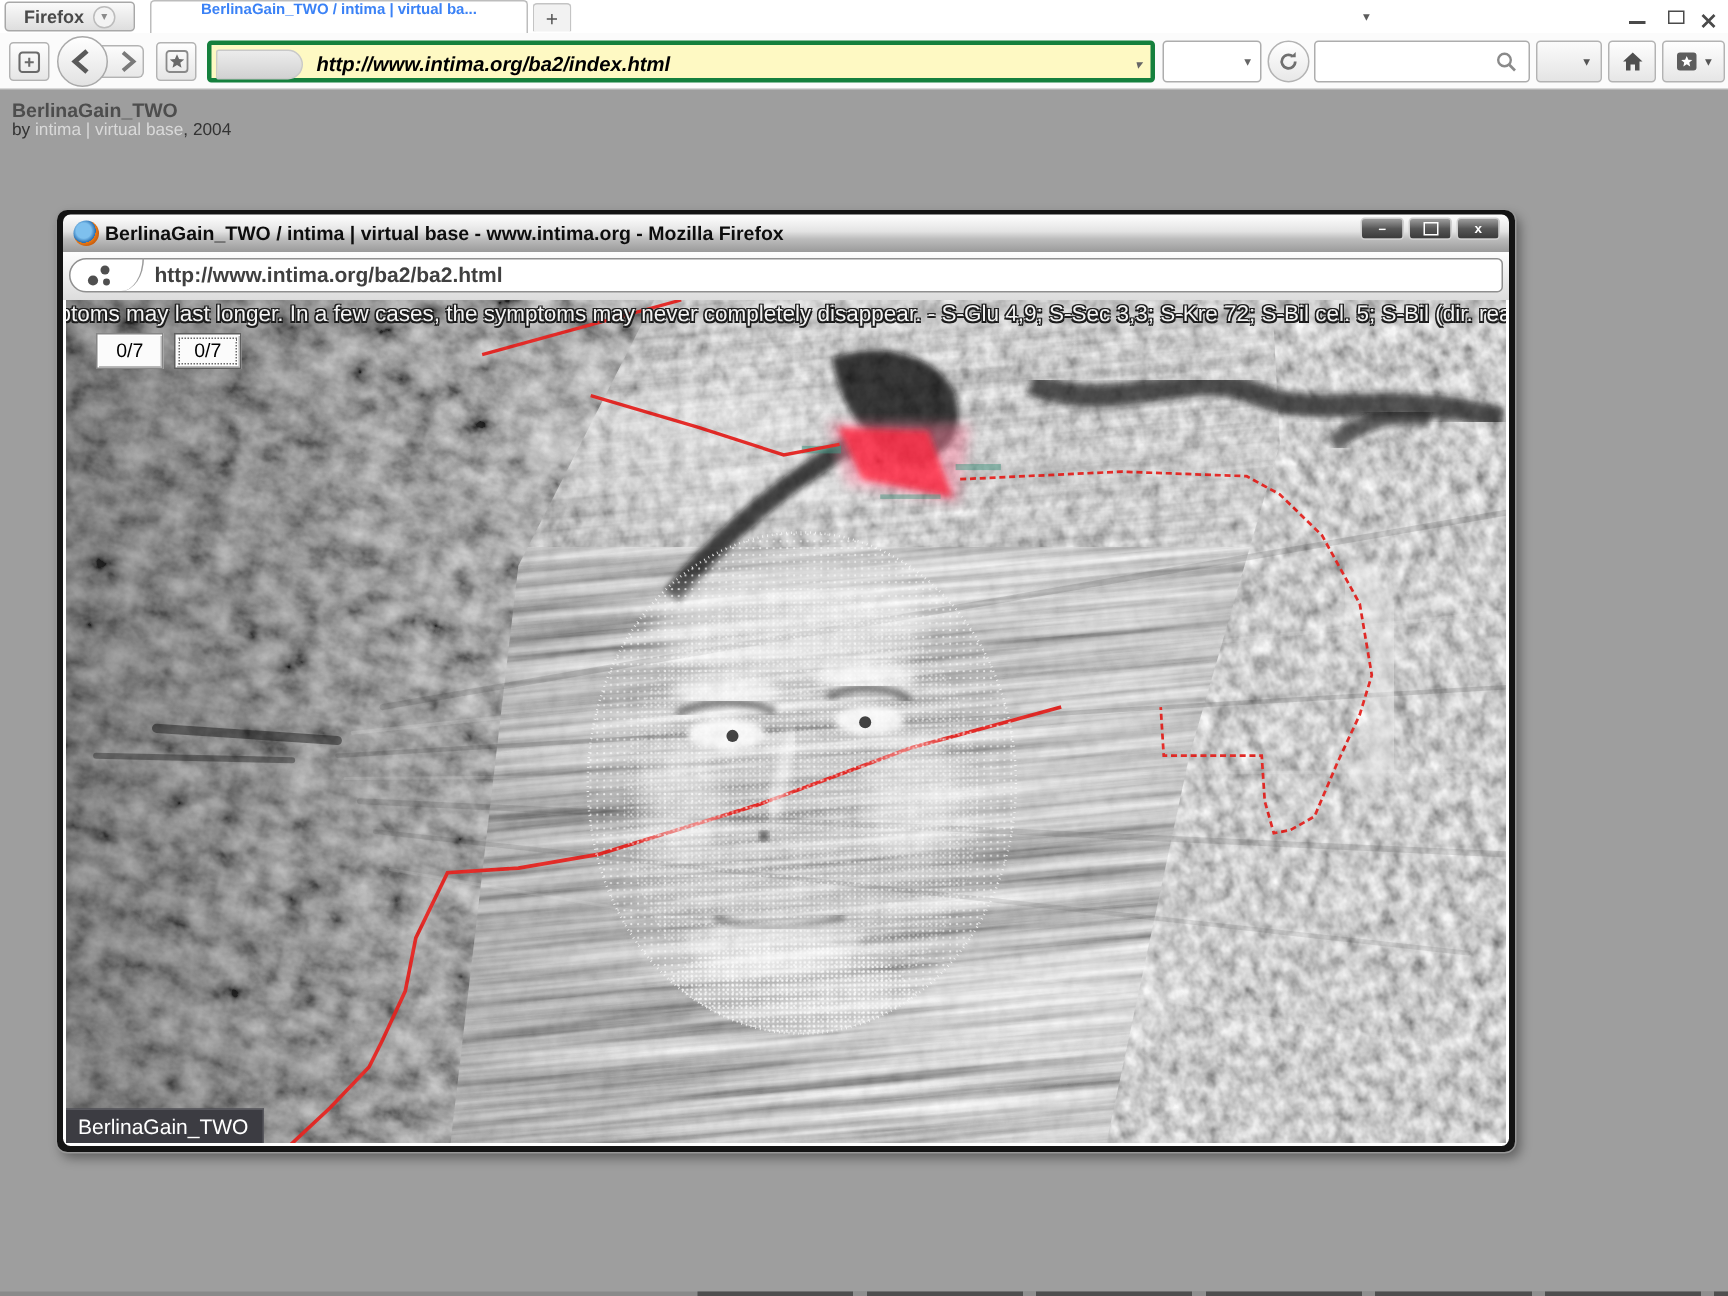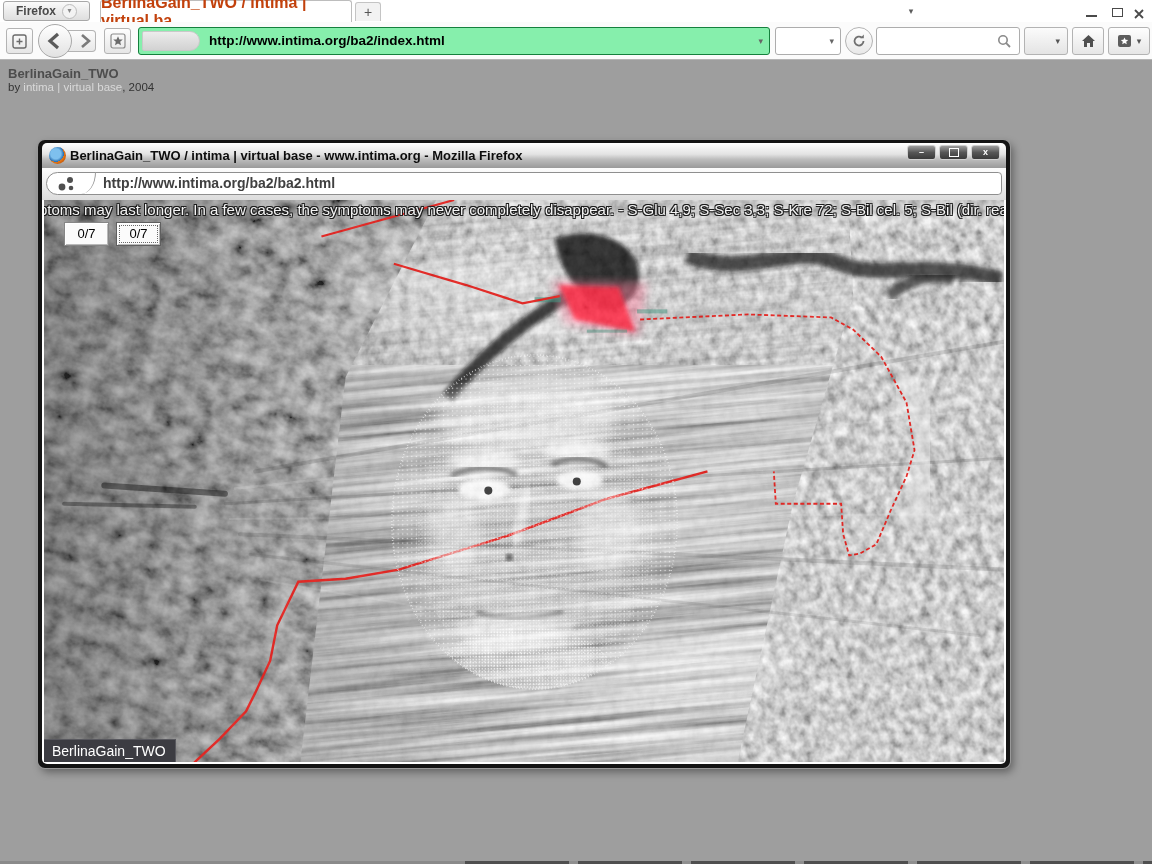--- a/index.html
+++ b/index.html
@@ -6,41 +6,41 @@
   #screen{position:relative;width:1152px;height:864px;background:#9e9e9e;overflow:hidden;
           font-family:"Liberation Sans",sans-serif;}
   
   .tabstrip{position:absolute;left:0;top:0;width:1152px;height:22px;background:#ffffff;}
   .ffbtn{position:absolute;left:3px;top:1px;width:87px;height:20px;border:1px solid #a8a8a8;border-radius:3px;
          background:linear-gradient(#fafafa,#dedede);display:flex;align-items:center;justify-content:center;
          font-size:12px;font-weight:bold;color:#4a4a4a;gap:6px;box-sizing:border-box;}
   .ffbtn .chev{width:13px;height:13px;border:1px solid #bcbcbc;border-radius:50%;background:#f3f3f3;
          font-size:8px;color:#8a8a8a;line-height:12px;text-align:center;font-weight:normal;}
   .tab{position:absolute;left:100px;top:0;width:252px;height:22px;background:#fff;border:1px solid #bdbdbd;border-bottom:none;
-       border-radius:3px 3px 0 0;box-sizing:border-box;font-size:16px;font-weight:bold;color:#c2410c;
-       display:flex;align-items:center;justify-content:center;}
+       border-radius:3px 3px 0 0;box-sizing:border-box;font-size:10px;font-weight:bold;color:#3b82f6;
+       display:flex;justify-content:center;}
   .newtab{position:absolute;left:355px;top:2px;width:26px;height:19px;border:1px solid #c4c4c4;border-bottom:none;
        border-radius:3px 3px 0 0;background:#f2f2f2;font-size:14px;color:#555;text-align:center;line-height:18px;box-sizing:border-box;}
   .tabcaret{position:absolute;left:898px;top:4px;width:26px;height:15px;color:#5c5c5c;font-size:9px;text-align:center;line-height:15px;}
   .winctl{position:absolute;top:3px;width:22px;height:16px;text-align:center;}
   .winctl svg{display:block;margin:auto;}
   #w-min{left:1080px;} #w-res{left:1106px;} #w-clo{left:1128px;}
   .minbar{display:inline-block;width:11px;height:0;border-bottom:2px solid #4a4a4a;margin-top:11px;}
   .resbox{display:inline-block;width:9px;height:7px;border:1.5px solid #4a4a4a;margin-top:4px;position:relative;background:#fff;}
   .resbox:before{content:"";position:absolute;left:2px;top:-4px;width:9px;height:7px;border:1.5px solid #4a4a4a;z-index:-1;}
   .navbar{position:absolute;left:0;top:22px;width:1152px;height:38px;background:#fbfbfb;border-bottom:1px solid #b5b5b5;box-sizing:border-box;}
   .sqbtn{position:absolute;border:1px solid #b3b3b3;border-radius:3px;background:linear-gradient(#fefefe,#e6e6e6);box-sizing:border-box;}
   #btn-groups{left:6px;top:6px;width:27px;height:26px;}
   #btn-star{left:104px;top:6px;width:27px;height:26px;}
   .backfwd{position:absolute;left:38px;top:2px;width:60px;height:35px;}
   .backcirc{position:absolute;left:0;top:0;width:34px;height:34px;border-radius:50%;border:1px solid #a9a9a9;
             background:linear-gradient(#ffffff,#e2e2e2);box-sizing:border-box;z-index:2;}
   .fwdpill{position:absolute;left:30px;top:6px;width:28px;height:22px;border:1px solid #b3b3b3;border-left:none;
            border-radius:0 4px 4px 0;background:linear-gradient(#fcfcfc,#e8e8e8);box-sizing:border-box;}
-  .urlbar{position:absolute;left:138px;top:5px;width:632px;height:28px;background:#86efac;border:1px solid #15803d;border-radius:3px;box-sizing:border-box;}
+  .urlbar{position:absolute;left:138px;top:5px;width:632px;height:28px;background:#fef9c3;border:3px solid #15803d;border-radius:3px;box-sizing:border-box;font-style:italic;}
   .identity{position:absolute;left:3px;top:3px;width:58px;height:20px;background:linear-gradient(#ececec,#d2d2d2);
             border-radius:3px 16px 16px 3px;border:1px solid #c9c9c9;box-sizing:border-box;}
   .urltext{position:absolute;left:70px;top:0;height:26px;line-height:26px;font-size:13.5px;font-weight:bold;color:#000;}
   .urlcaret{position:absolute;right:6px;top:0;height:26px;line-height:26px;font-size:9px;color:#666;}
   #combo2{left:775px;top:5px;width:66px;height:28px;background:#fff;border:1px solid #adadad;border-radius:3px;box-sizing:border-box;position:absolute;}
   #combo2 span{position:absolute;right:6px;top:0;height:26px;line-height:26px;font-size:9px;color:#666;}
   #btn-reload{left:845px;top:5px;width:28px;height:28px;border-radius:50%;position:absolute;border:1px solid #b3b3b3;
               background:linear-gradient(#fff,#e8e8e8);box-sizing:border-box;}
   .searchbox{position:absolute;left:876px;top:5px;width:144px;height:28px;background:#fff;border:1px solid #adadad;border-radius:3px;box-sizing:border-box;}
   #dd-wide{left:1024px;top:5px;width:44px;height:28px;position:absolute;border:1px solid #b3b3b3;border-radius:3px;

